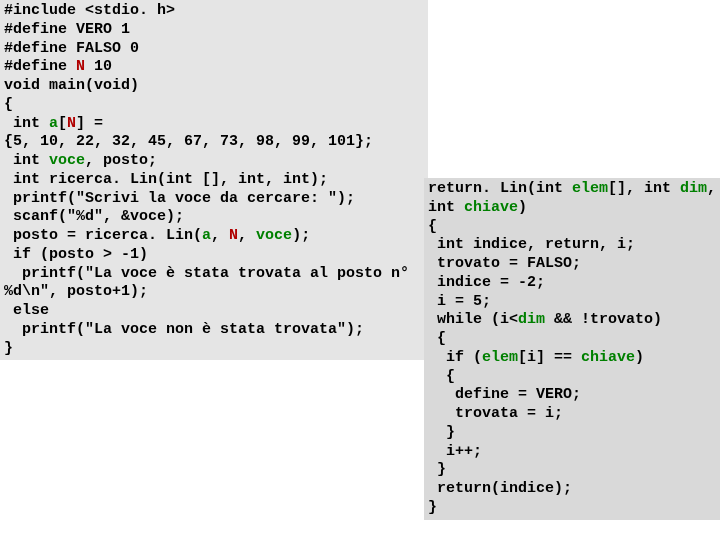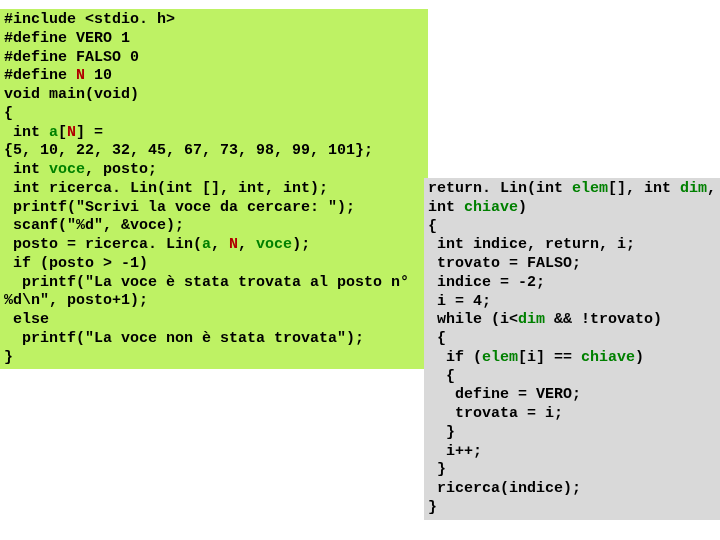--- a/index.html
+++ b/index.html
@@ -15,23 +15,23 @@
     position: relative;
   }
   .code-block {
     position: absolute;
     padding: 2px 4px;
     white-space: pre-wrap;
     word-wrap: break-word;
   }
   .block-left {
     left: 0;
-    top: 9px;
+    top: 0;
     width: 420px;
-    background: #bef264;
+    background: #e5e5e5;
   }
   .block-right {
     left: 424px;
     top: 178px;
     width: 290px;
     background: #D9D9D9;
   }
   .kw-red { color: #B00000; }
   .kw-green { color: #008000; }
 </style>
@@ -55,24 +55,24 @@
 <span>  printf("La voce è stata trovata al posto n° %d\n", posto+1);</span>
 <span> else</span>
 <span>  printf("La voce non è stata trovata");</span>
 <span>}</span></div>
 
 <div class="code-block block-right"><span>return. Lin(int </span><span class="kw-green">elem</span><span>[], int </span><span class="kw-green">dim</span><span>, int </span><span class="kw-green">chiave</span><span>)</span>
 <span>{</span>
 <span> int indice, return, i;</span>
 <span> trovato = FALSO;</span>
 <span> indice = -2;</span>
-<span> i = 4;</span>
+<span> i = 5;</span>
 <span> while (i&lt;</span><span class="kw-green">dim</span><span> &amp;&amp; !trovato)</span>
 <span> {</span>
 <span>  if (</span><span class="kw-green">elem</span><span>[i] == </span><span class="kw-green">chiave</span><span>)</span>
 <span>  {</span>
 <span>   define = VERO;</span>
 <span>   trovata = i;</span>
 <span>  }</span>
 <span>  i++;</span>
 <span> }</span>
-<span> ricerca(indice);</span>
+<span> return(indice);</span>
 <span>}</span></div>
 
 </body></html>

